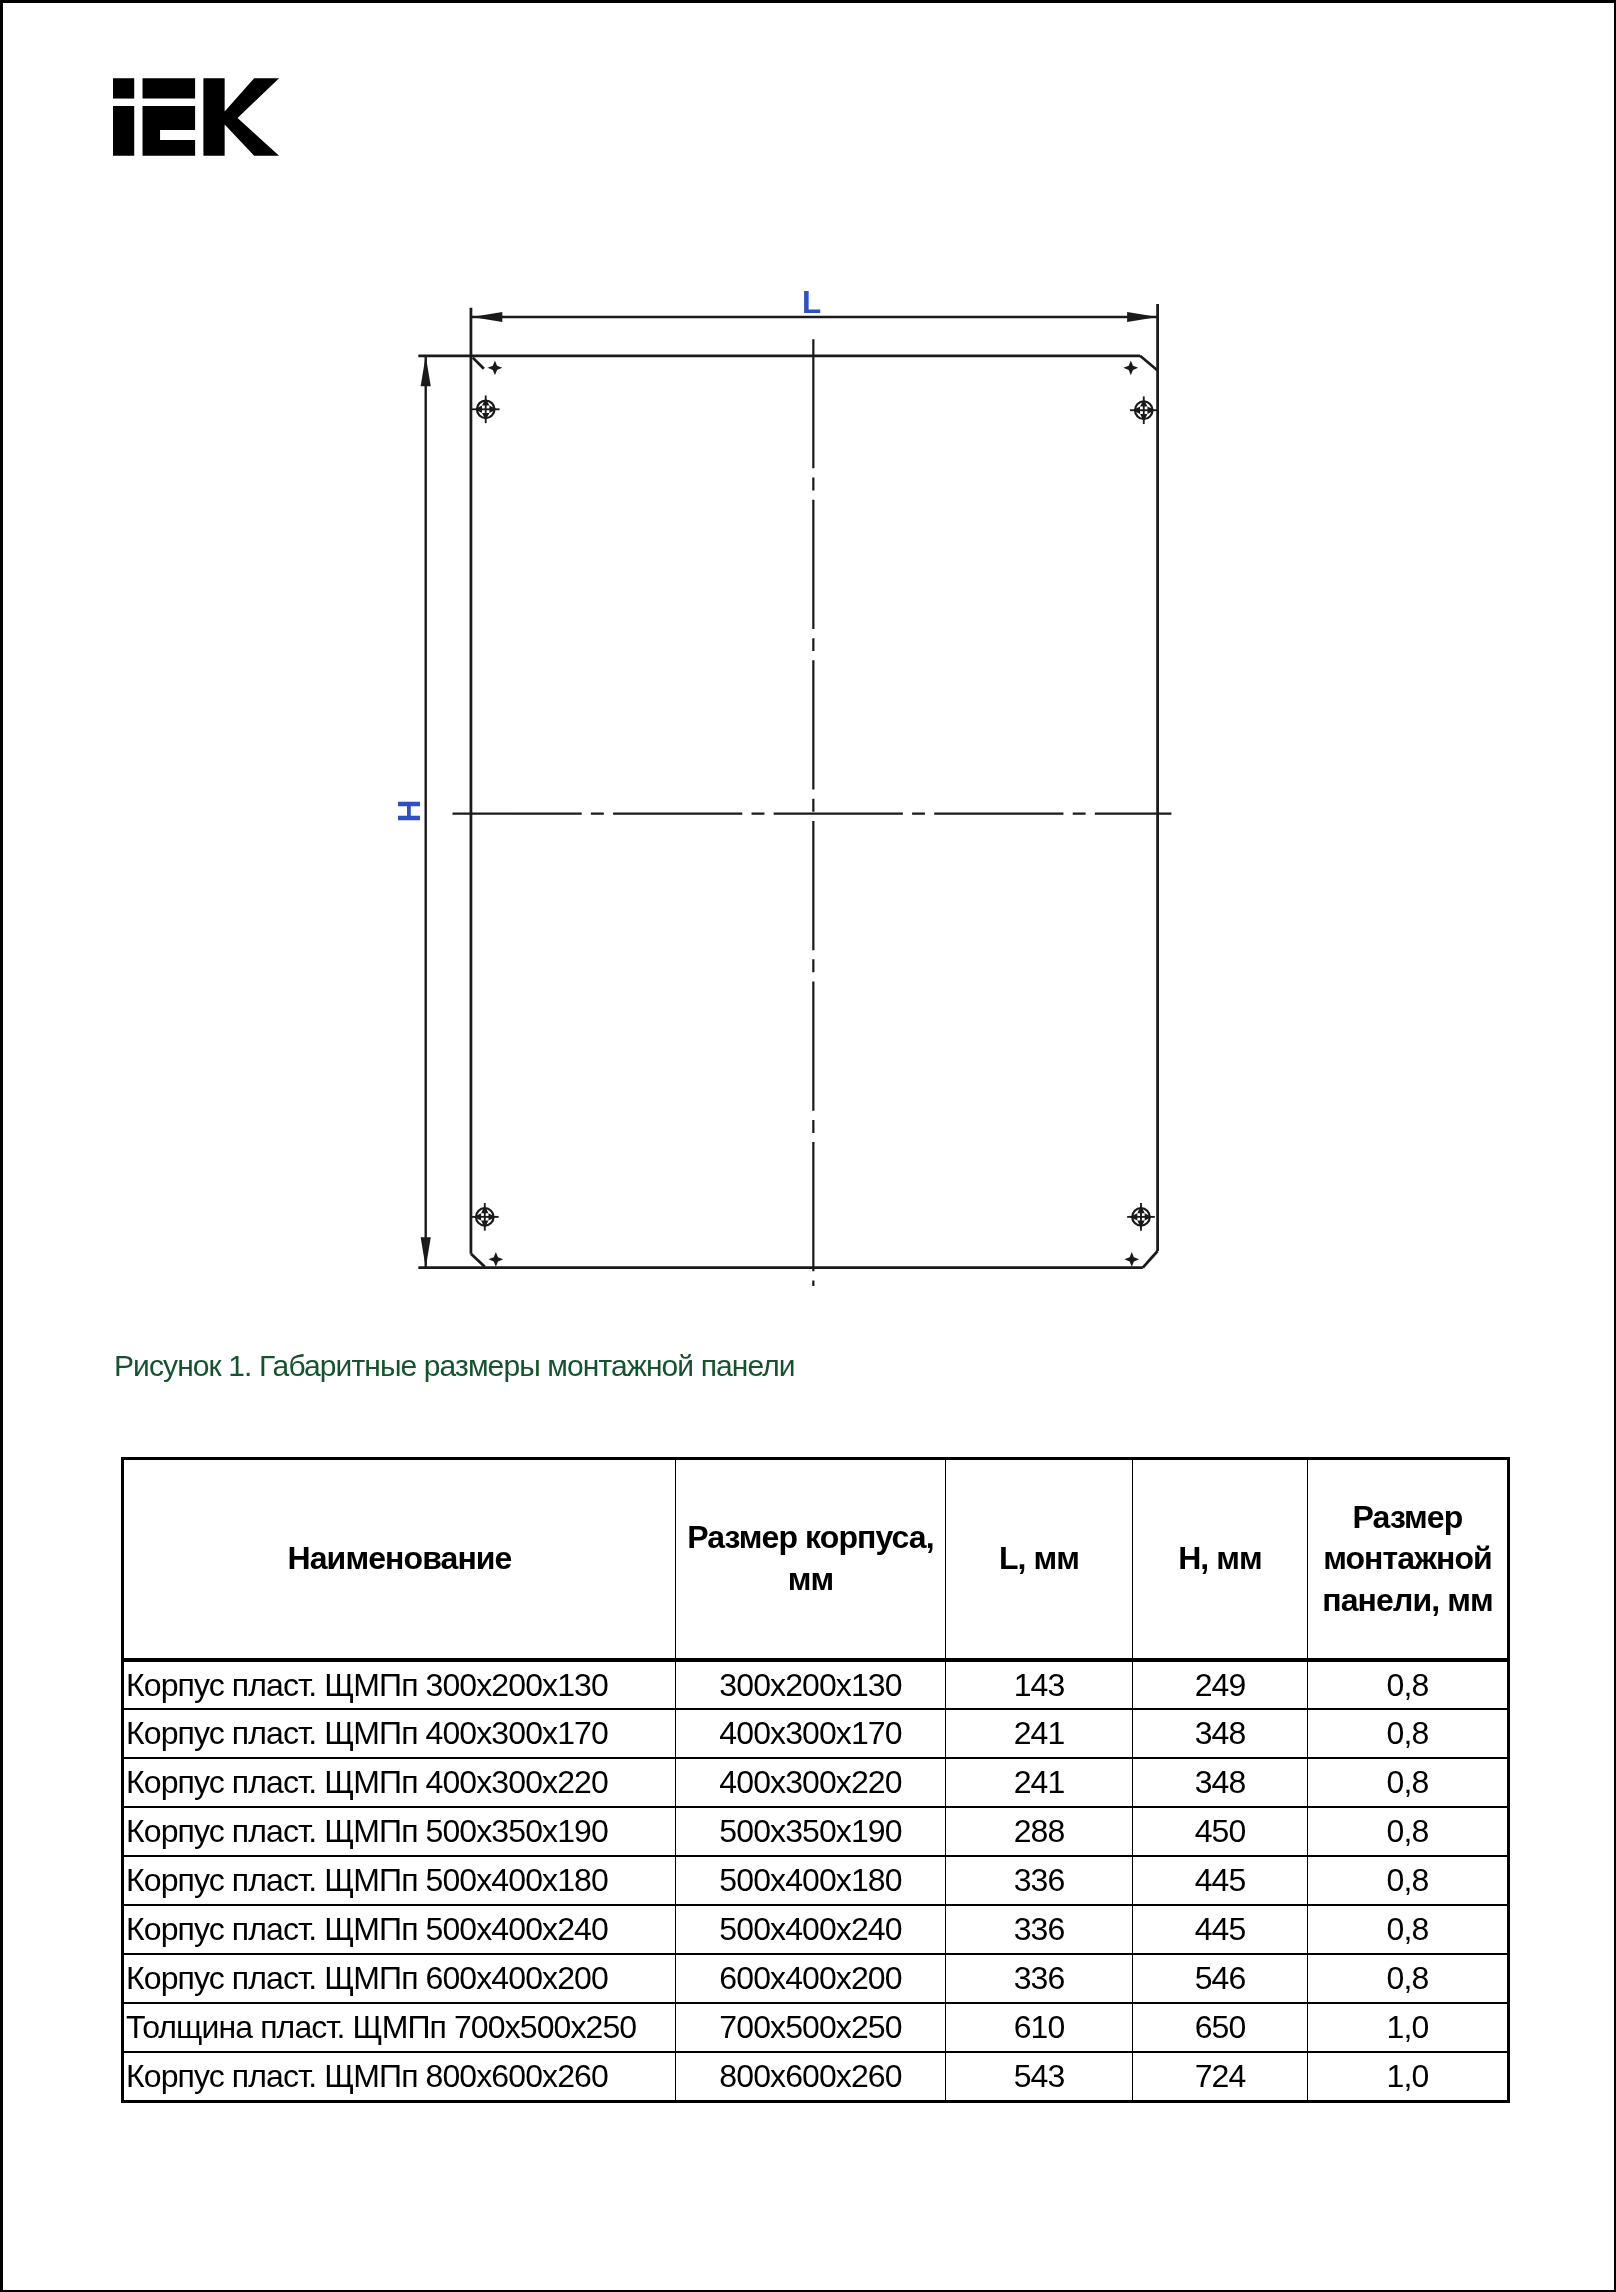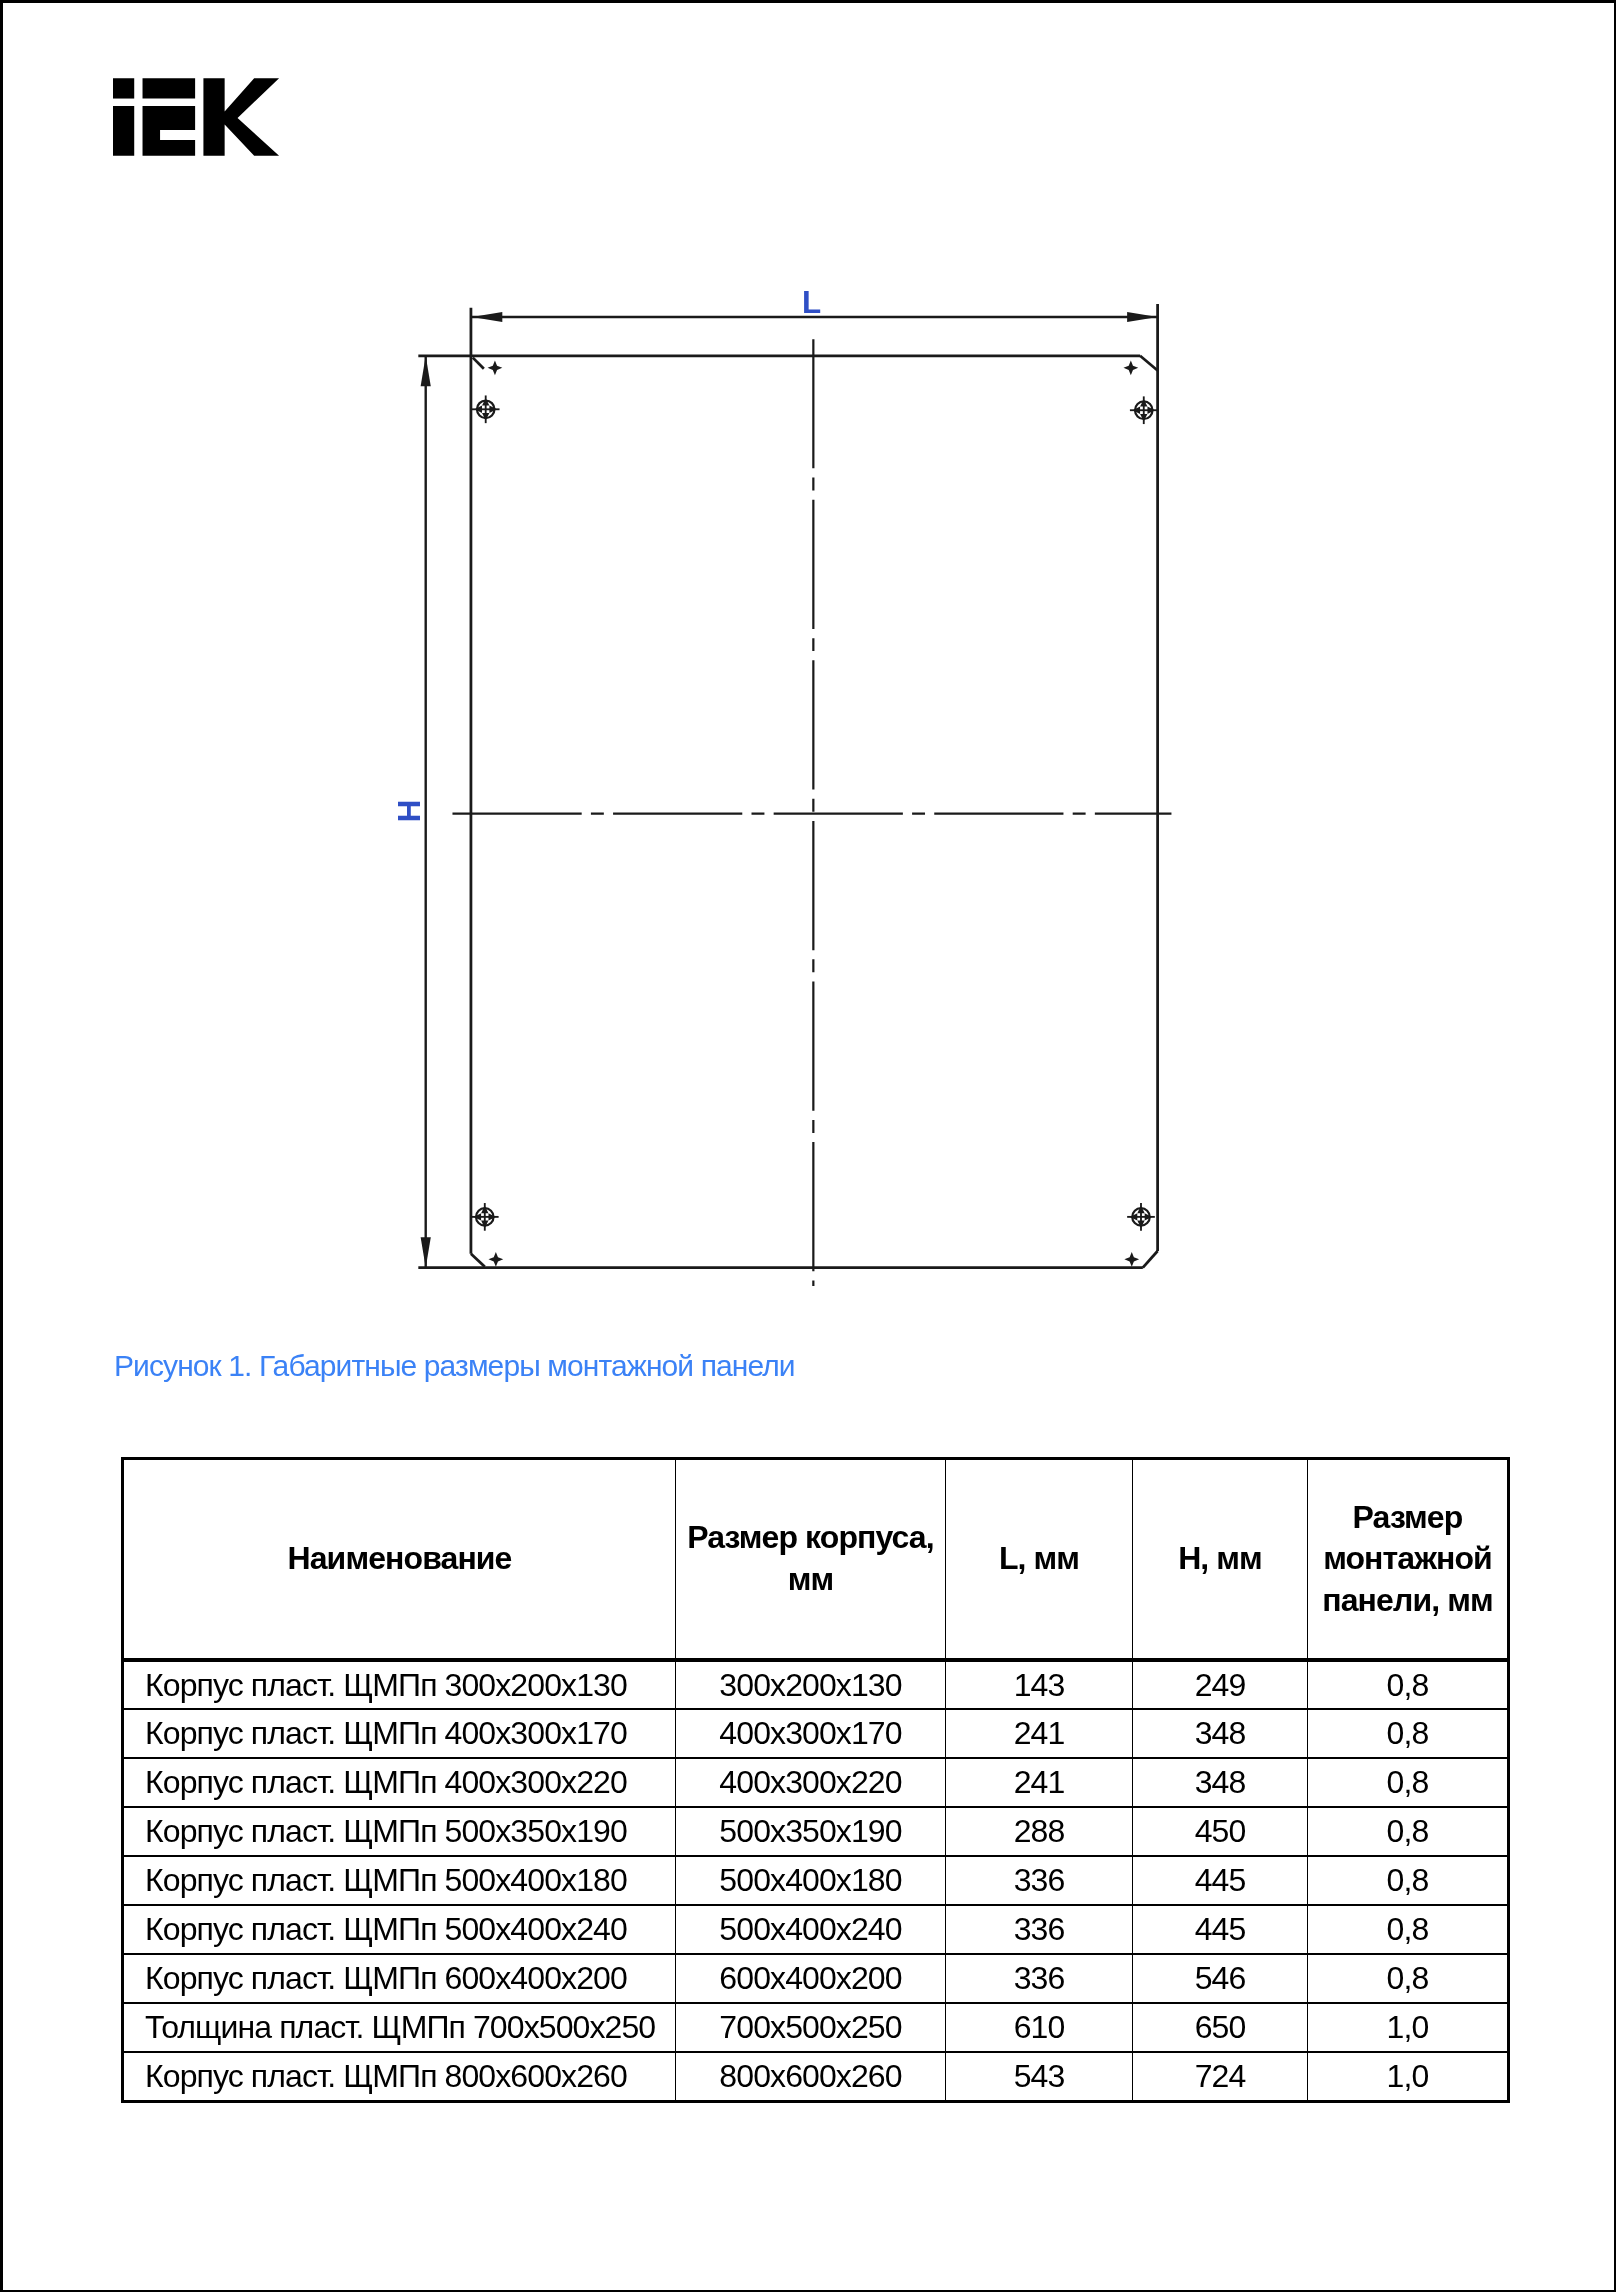--- a/index.html
+++ b/index.html
@@ -2,31 +2,31 @@
 <html style="font-size:14.8px"><head>
 <meta charset="utf-8">
 <style>
   html,body{margin:0;padding:0;background:#fff;}
   body{width:1617px;height:2293px;position:relative;font-family:"Liberation Sans",sans-serif;}
   .page{position:absolute;left:0;top:0;width:1617px;height:2293px;box-sizing:border-box;
         border:3.7px solid #000;background:#fff;}
   .logo{position:absolute;left:110px;top:75px;width:167px;height:78px;}
   .figure-svg{position:absolute;left:0;top:0;width:1617px;height:2293px;pointer-events:none;}
   .caption{position:absolute;left:111px;top:1346px;font-size:30px;letter-spacing:-0.9px;
-           color:#3b82f6;white-space:nowrap;}
+           color:#14532d;white-space:nowrap;}
   table.spec{position:absolute;left:118px;top:1454px;border-collapse:collapse;table-layout:fixed;
              width:1387px;background:#fff;color:#000;}
   table.spec{border:3.7px solid #000;}
   table.spec th,table.spec td{border:1.8px solid #000;border-top-width:2.8px;border-bottom-width:2.8px;
              font-size:32px;letter-spacing:-0.9px;padding:0;vertical-align:middle;text-align:center;
              overflow:hidden;}
   table.spec thead th{font-weight:bold;white-space:pre-line;line-height:1.3;height:198px;
              border-bottom-width:4.6px;}
   table.spec tbody tr{height:49px;}
-  table.spec td.name-col{text-align:left;padding-left:21px;}
+  table.spec td.name-col{text-align:left;padding-left:2px;}
   .stroke{stroke:#1a1a1a;fill:none;}
 </style>
 </head>
 <body>
 
 <div class="page">
 
   <svg class="logo" viewBox="0 0 181 84" role="img" aria-label="IEK">
     <g fill="#000">
       <path d="M0,0 H23 V22 H0 Z"></path>

